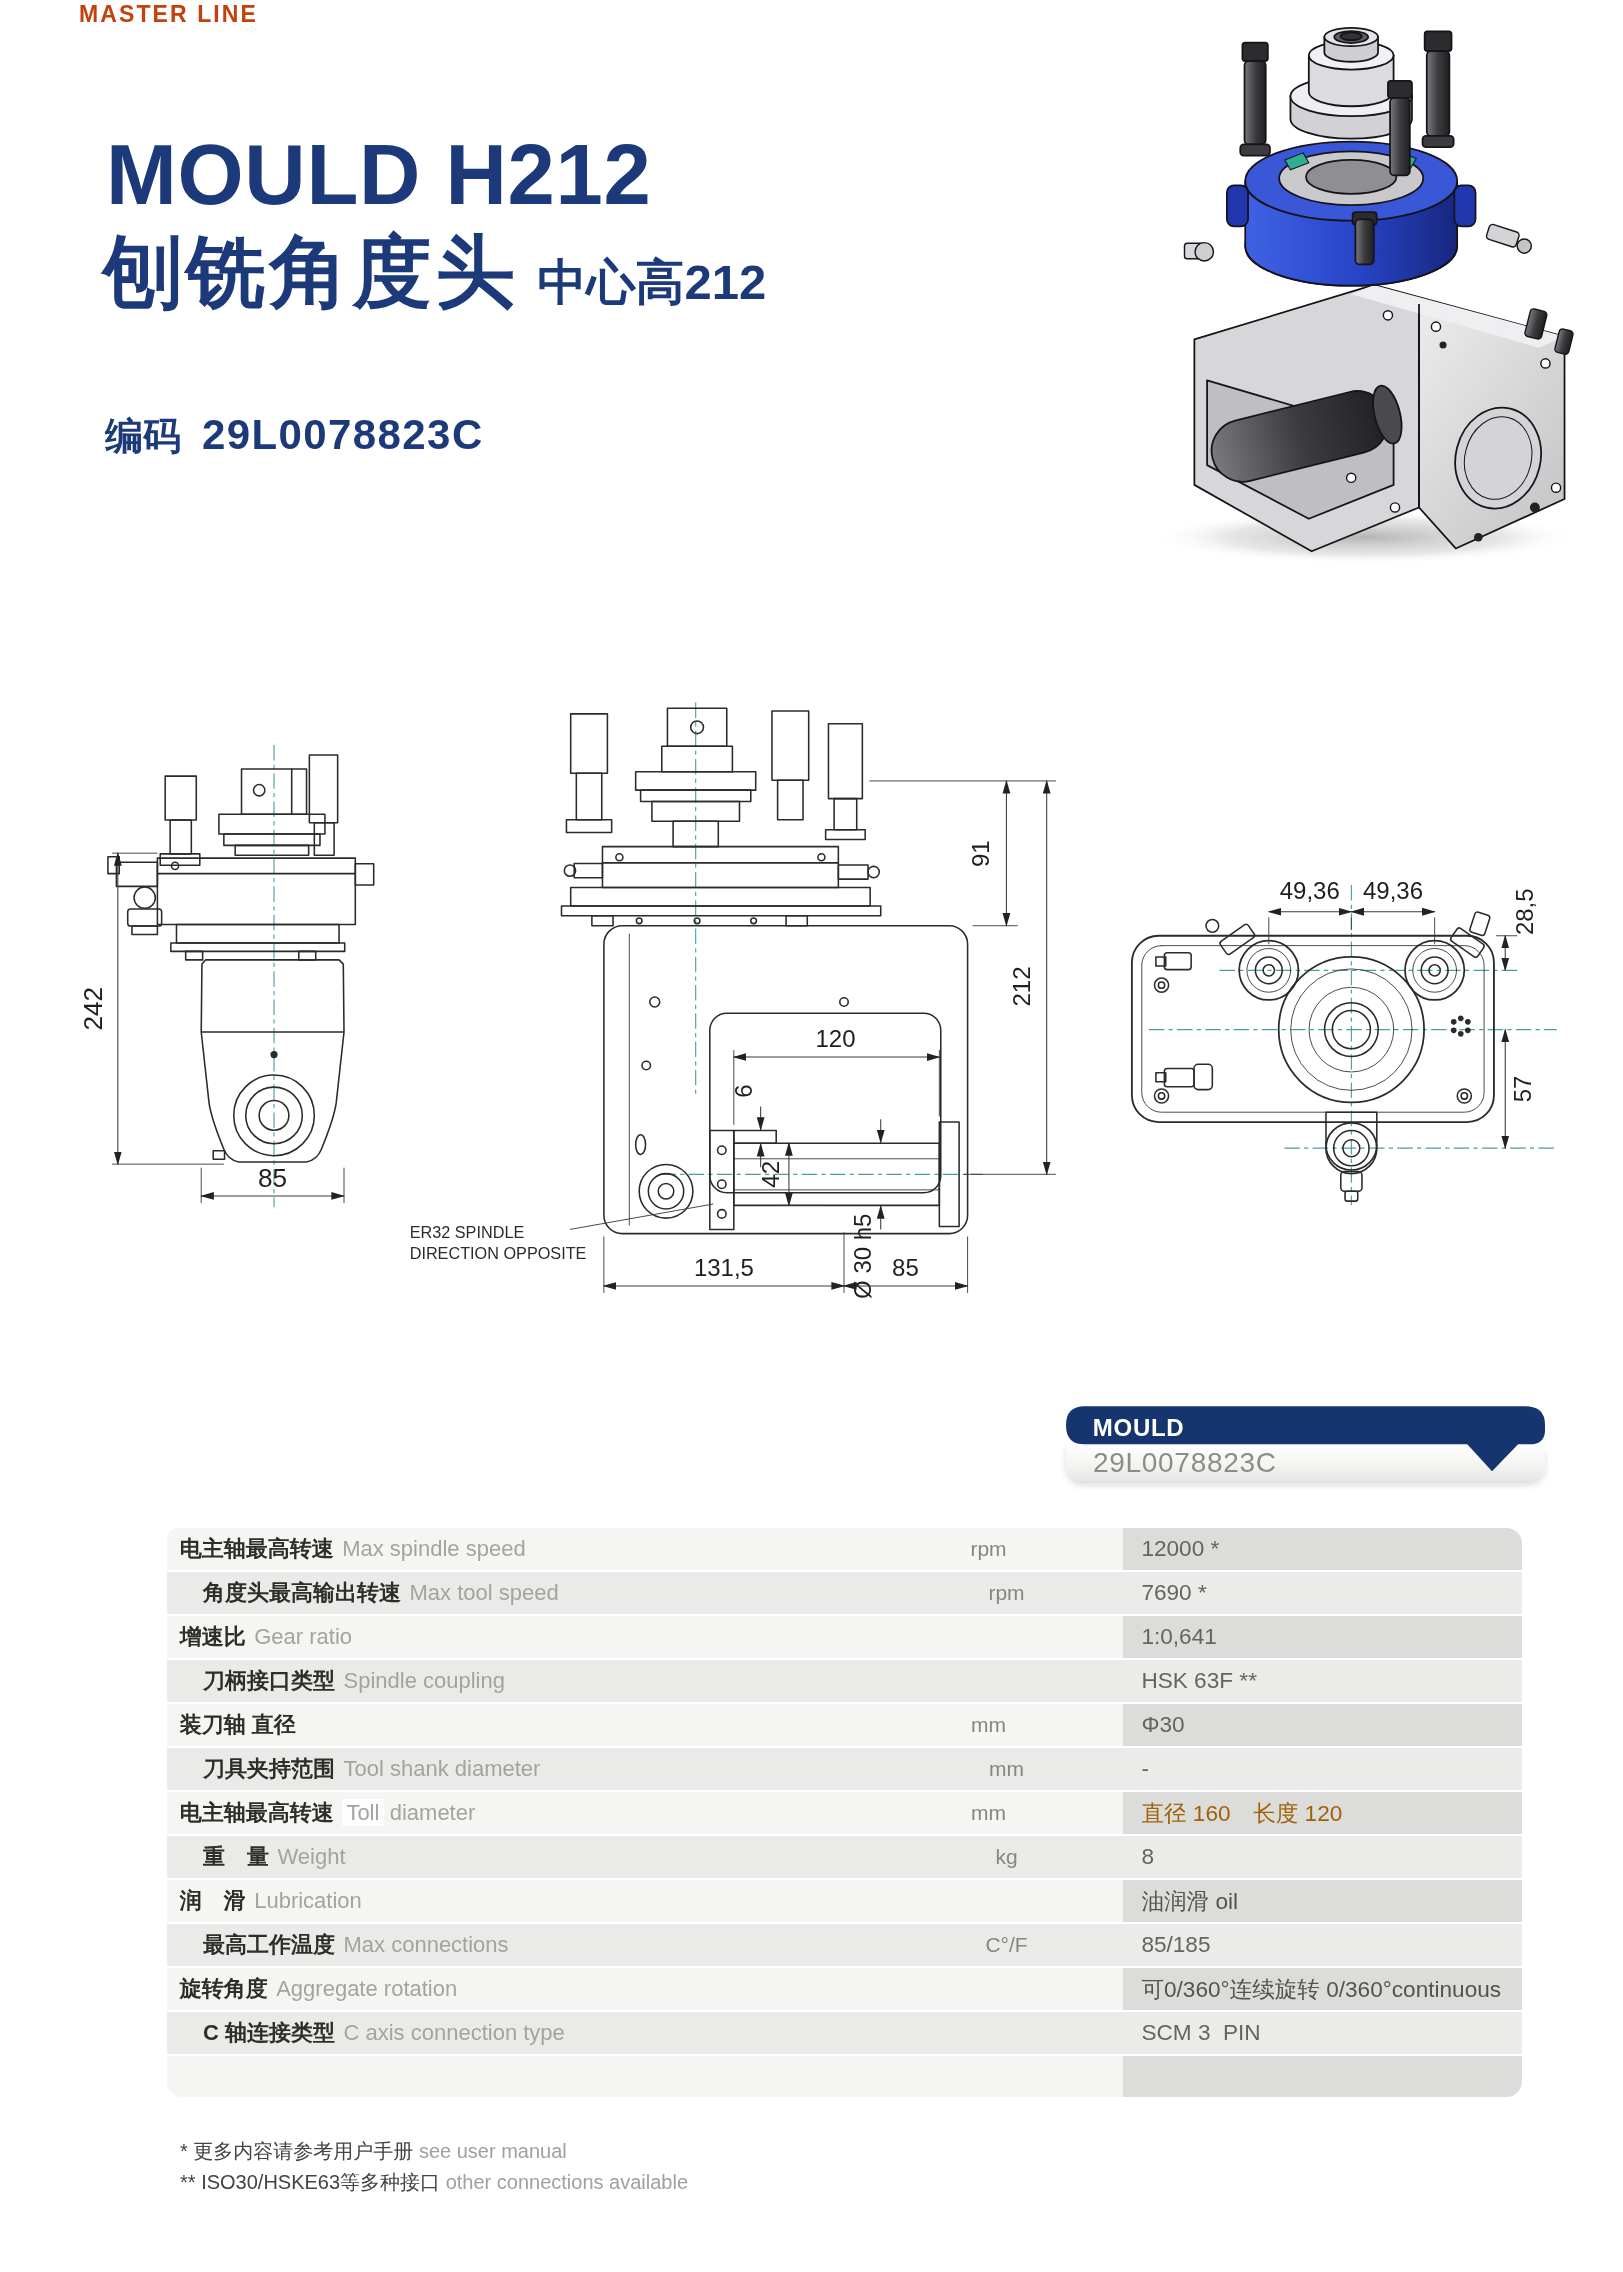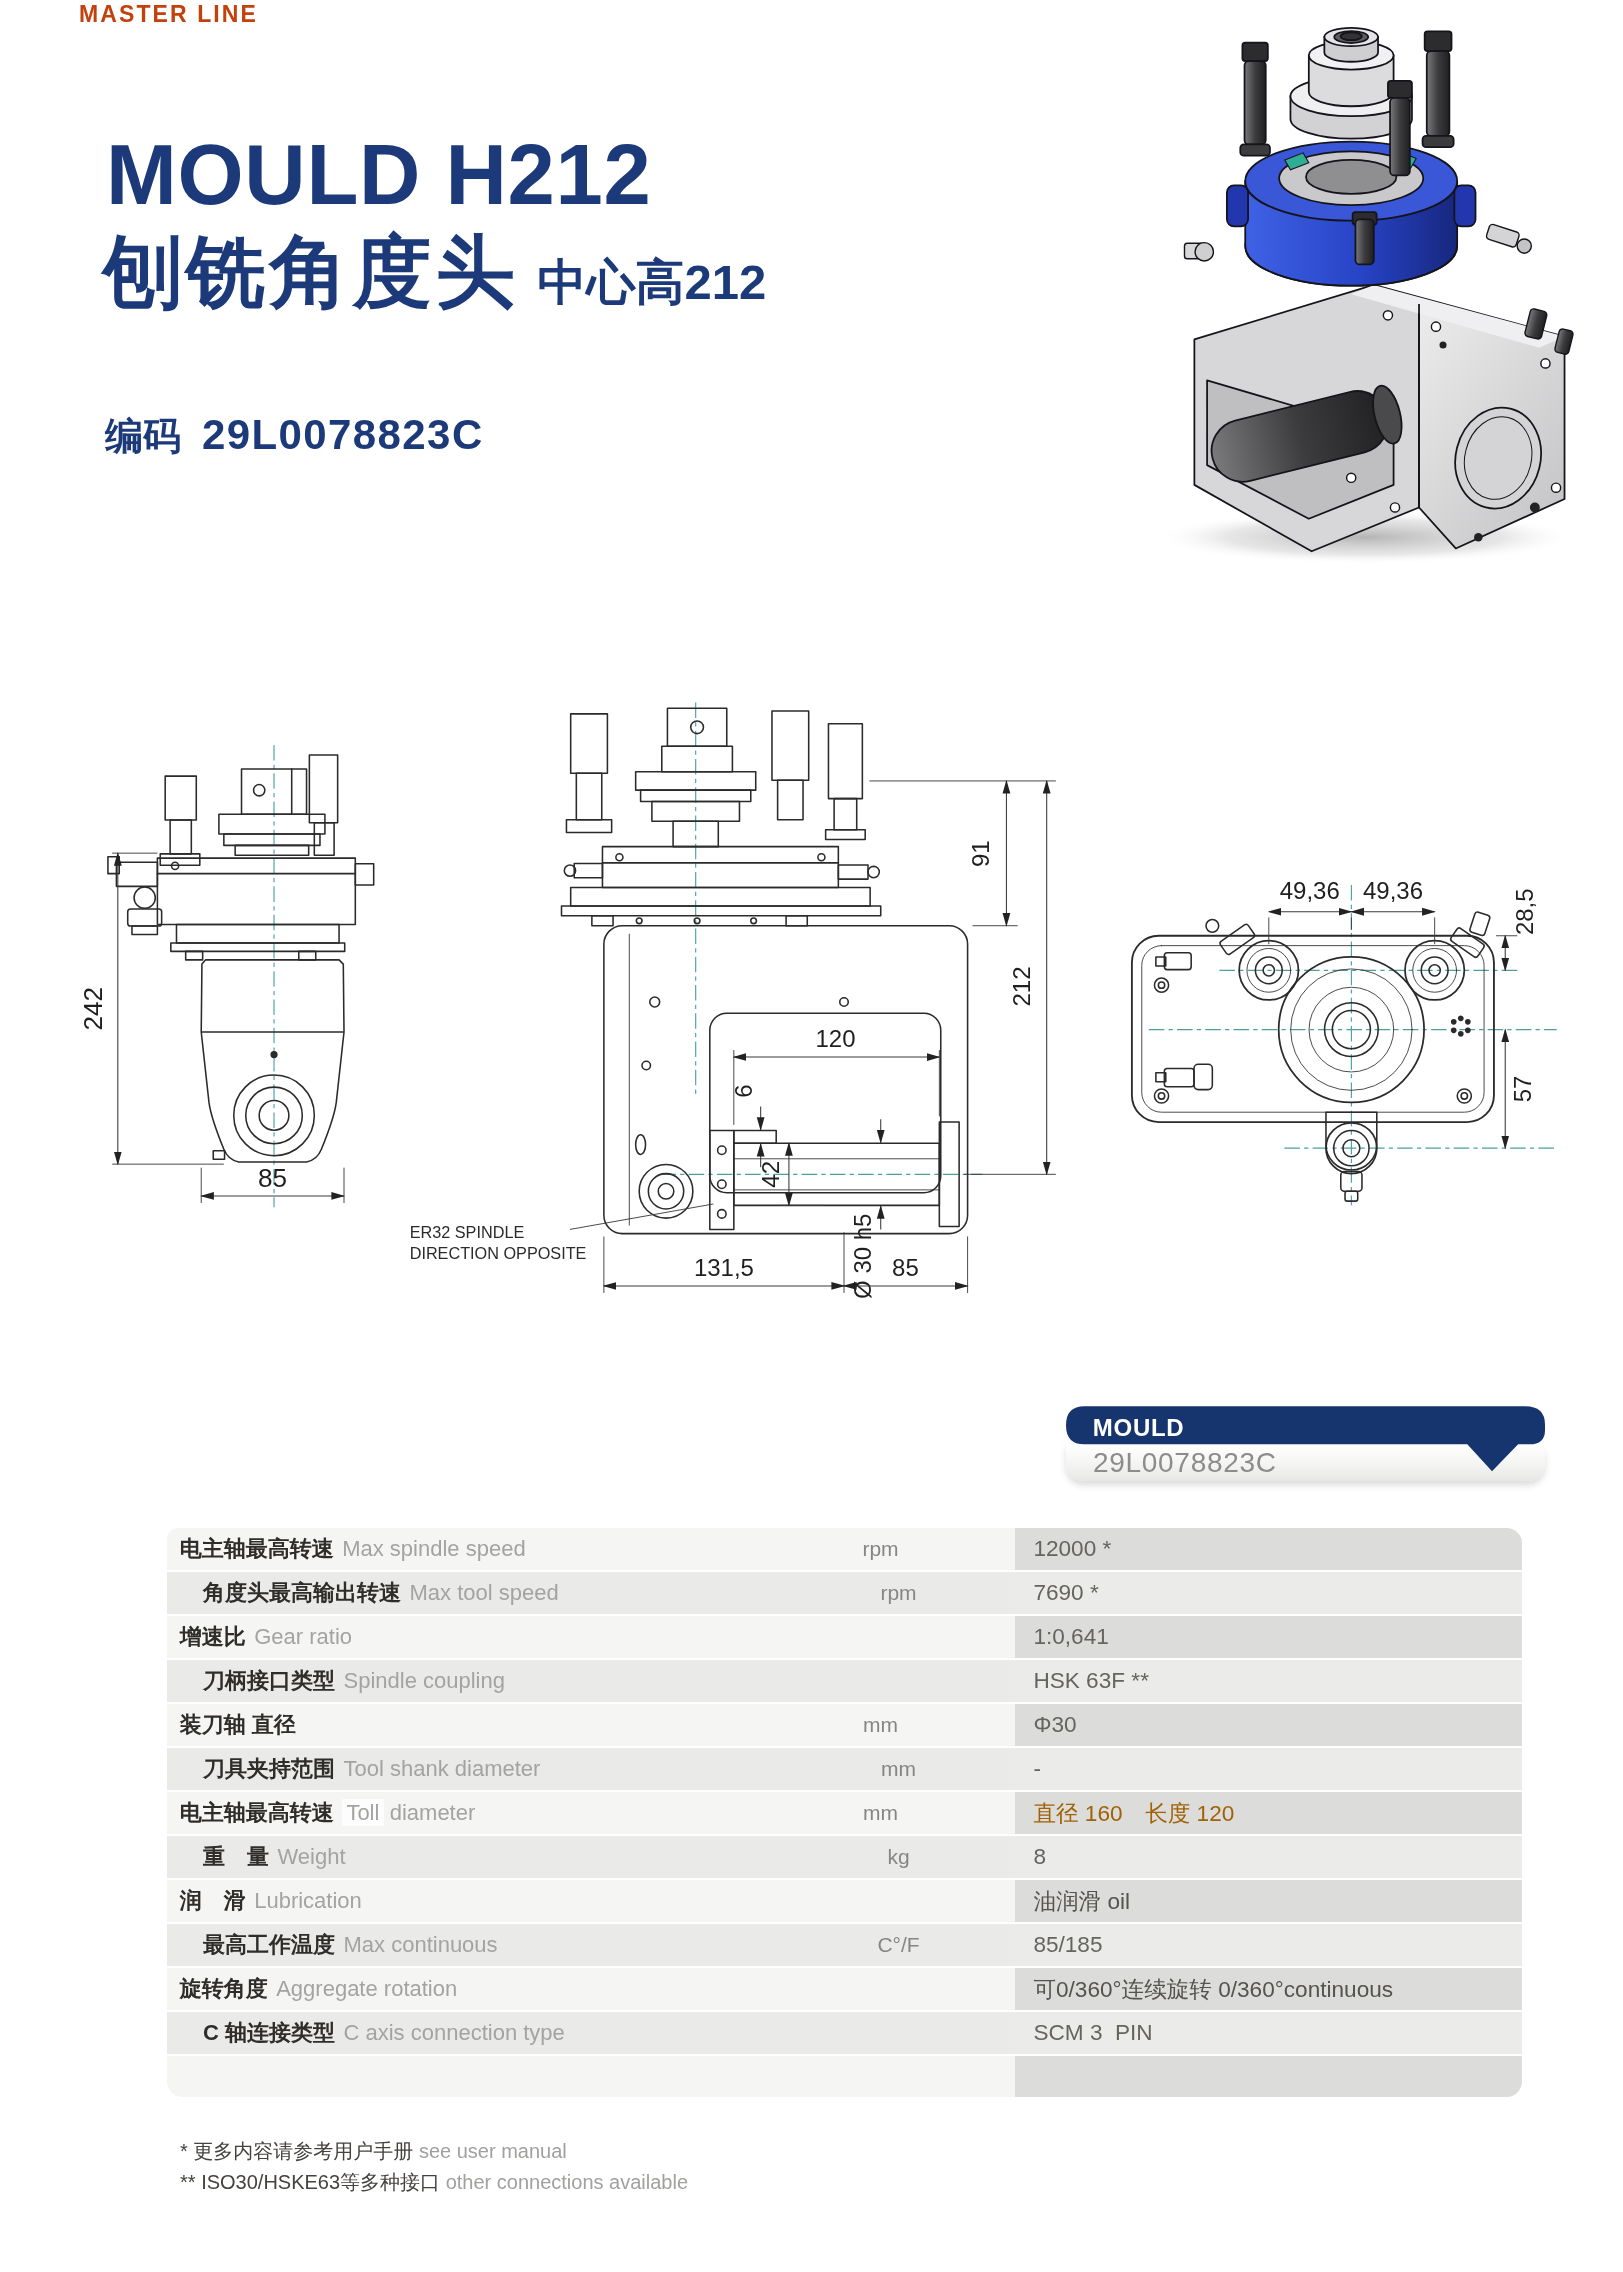--- a/index.html
+++ b/index.html
@@ -43,21 +43,21 @@
   .banner .btxt { font-family:"Liberation Sans",sans-serif; font-size:34px; font-weight:bold; fill:#ffffff; letter-spacing:1px; }
 
   
   .spec { left:167px; top:1528px; width:1355px; }
   .trow { display:flex; height:44px; border-bottom:2.1px solid #ffffff; }
   .trow .tlabel { flex:1; display:flex; align-items:center; padding-left:12.7px; white-space:nowrap; }
   .trow .tlabel .cn { font-size:22px; font-weight:bold; color:#2f2d2a; }
   .trow .tlabel .en { font-size:22px; color:#a3a3a1; margin-left:8.5px; }
   .trow .tlabel .en .hl { background:#fdfdfd; padding:1.4px 4.2px; }
   .trow .tunit { width:269px; display:flex; align-items:center; justify-content:center; font-size:21px; color:#868684; }
-  .trow .tvalue { width:507px; display:flex; align-items:center; padding-left:18.4px; font-size:22.6px; color:#66645f; white-space:pre; }
+  .trow .tvalue { width:399px; display:flex; align-items:center; padding-left:18.4px; font-size:22.6px; color:#66645f; white-space:pre; }
   .trow.odd .tlabel, .trow.odd .tunit { background:#f5f5f3; }
   .trow.odd .tvalue { background:#dcdcda; }
   .trow.even .tlabel, .trow.even .tunit { background:#eaeae8;padding-left:36px; }
   .trow.even .tvalue { background:#ebebe9; }
   .trow.first .tlabel { border-top-left-radius:11.3px; }
   .trow.first .tvalue { border-top-right-radius:15.5px; }
   .trow.last { height:41px; border-bottom:none; }
   .trow.last .tlabel { border-bottom-left-radius:15.5px; }
   .trow.last .tvalue { border-bottom-right-radius:15.5px; }
 
@@ -504,21 +504,21 @@
     <div class="tlabel">
         <span class="cn">润　滑</span>
         <span class="en">Lubrication</span>
       </div>
     <div class="tunit"></div>
     <div class="tvalue" style="color:#55534f">油润滑 oil</div>
   </div>
   <div class="trow even">
     <div class="tlabel">
         <span class="cn">最高工作温度</span>
-        <span class="en">Max continuous</span>
+        <span class="en">Max connections</span>
       </div>
     <div class="tunit">C°/F</div>
     <div class="tvalue">85/185</div>
   </div>
   <div class="trow odd">
     <div class="tlabel">
         <span class="cn">旋转角度</span>
         <span class="en">Aggregate rotation</span>
       </div>
     <div class="tunit"></div>

